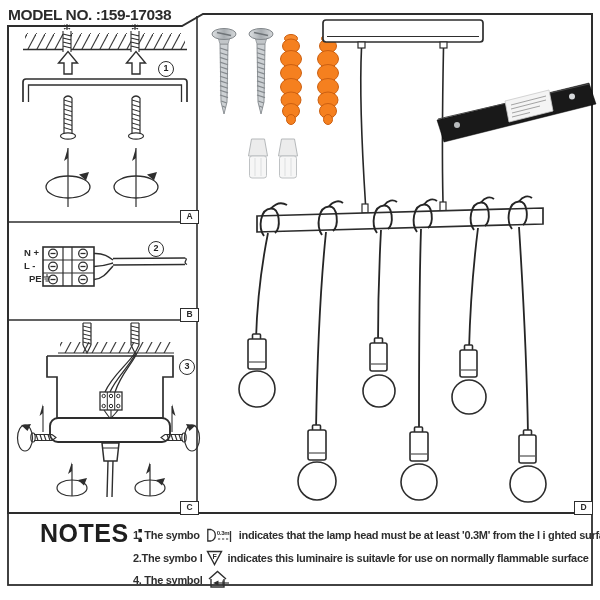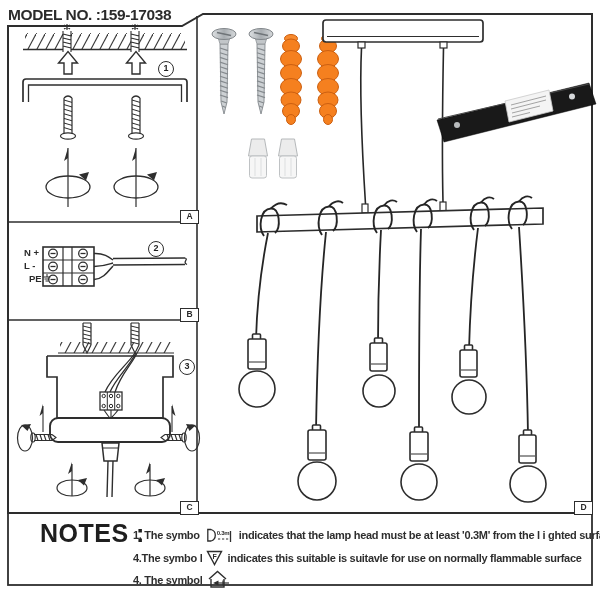--- a/index.html
+++ b/index.html
@@ -411,26 +411,26 @@
     <span class="lead">1. The symbo</span>
     <svg class="note-sym" width="31" height="17" viewBox="0 0 31 17">
       <path d="M7,2.5 a6,6 0 0 1 0,11.5 h-3.2 v-11.5 Z" fill="none" stroke="#2e2e2e" stroke-width="1.3"></path>
       <line x1="14" y1="12" x2="25" y2="12" stroke="#2e2e2e" stroke-width="1.1" stroke-dasharray="2.2,1.8"></line>
       <line x1="26.5" y1="4" x2="26.5" y2="15" stroke="#2e2e2e" stroke-width="1.3"></line>
       <text x="19" y="8" font-size="6" font-family="Liberation Sans, sans-serif" fill="#2e2e2e" text-anchor="middle">0.3m</text>
     </svg>
     <span class="tail">indicates that the lamp head must be at least '0.3M' from the l i ghted surface</span>
   </div>
   <div class="note-line">
-    <span class="lead">4.The symbo l</span>
+    <span class="lead">2.The symbo l</span>
     <svg class="note-sym" width="17" height="16" viewBox="0 0 17 16">
       <polygon points="1.5,1.5 15.5,1.5 8.5,14.5" fill="none" stroke="#2e2e2e" stroke-width="1.4"></polygon>
       <text x="8.5" y="8.5" font-size="7" font-weight="bold" font-family="Liberation Sans, sans-serif" fill="#2e2e2e" text-anchor="middle">F</text>
     </svg>
-    <span class="tail">indicates this suitable is suitavle for use on normally flammable surface</span>
+    <span class="tail">indicates this luminaire is suitavle for use on normally flammable surface</span>
   </div>
   <div class="note-line">
     <span class="lead">4. The symbol</span>
     <svg class="note-sym" width="24" height="19" viewBox="0 0 24 19">
       <path d="M3,9 L11.5,1.5 L20,9" fill="none" stroke="#2e2e2e" stroke-width="1.4"></path>
       <path d="M5,9 V17 H18 V9" fill="none" stroke="#2e2e2e" stroke-width="1.4"></path>
       <line x1="23" y1="13" x2="10" y2="13" stroke="#2e2e2e" stroke-width="1.2"></line>
       <polygon points="7,13 12.5,10.5 12.5,15.5" fill="#2e2e2e"></polygon>
       <line x1="17" y1="10.5" x2="17" y2="15.5" stroke="#2e2e2e" stroke-width="1.2"></line>
     </svg>

